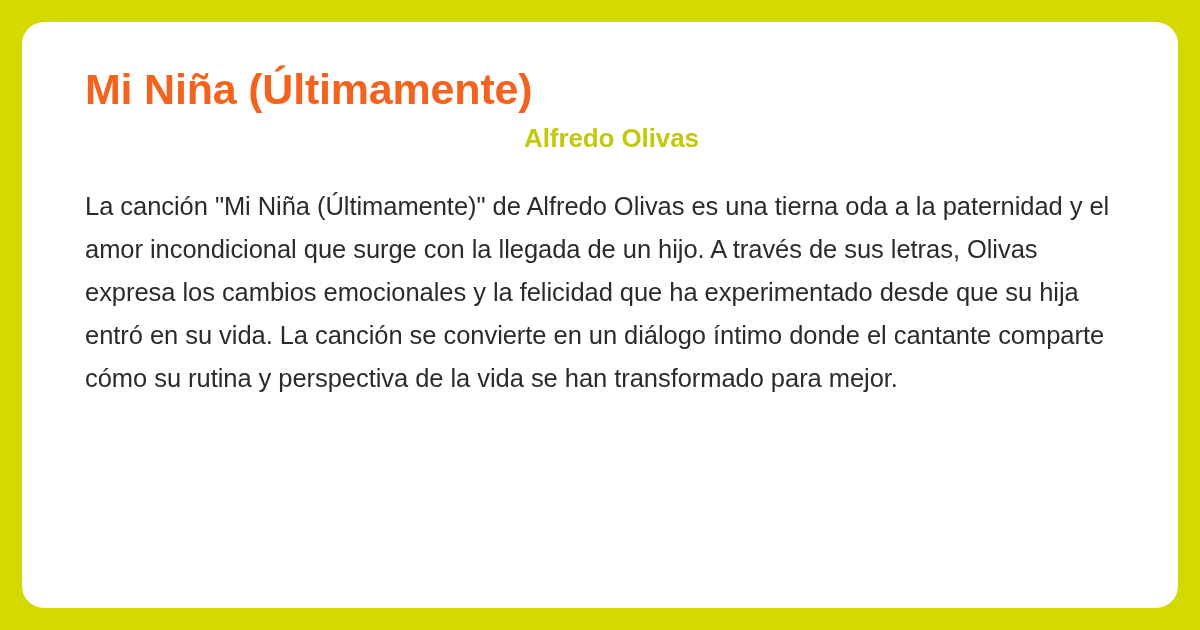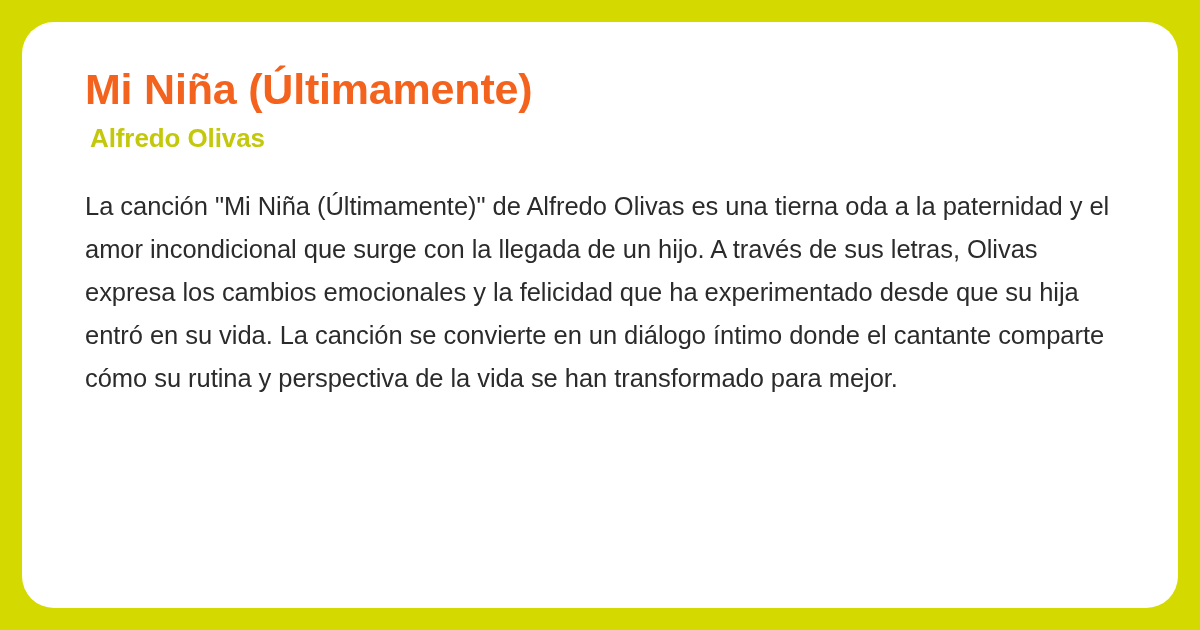--- a/index.html
+++ b/index.html
@@ -23,21 +23,21 @@
     box-sizing: border-box;
   }
 
   .card {
     position: absolute;
     left: 22px;
     top: 22px;
     width: 1156px;
     height: 586px;
     background: #ffffff;
-    border-radius: 32px;
+    border-radius: 22px;
     box-sizing: border-box;
     padding: 0;
     overflow: hidden;
   }
 
   .card-inner {
     position: absolute;
     left: 63px;
     top: 43px;
     right: 40px;
@@ -55,20 +55,21 @@
 
   .artist-name {
     margin: 5px;
     margin-top: 11px;
     color: #c3c80b;
     font-size: 26px;
     font-weight: bold;
     line-height: 1.15;
     letter-spacing: -0.1px;
     white-space: nowrap;
+    text-align: center;
   }
 
   .description {
     margin: 0;
     margin-top: 31px;
     color: #2b2b2b;
     font-size: 25.5px;
     line-height: 43px;
     font-weight: 400;
     max-width: 1030px;

